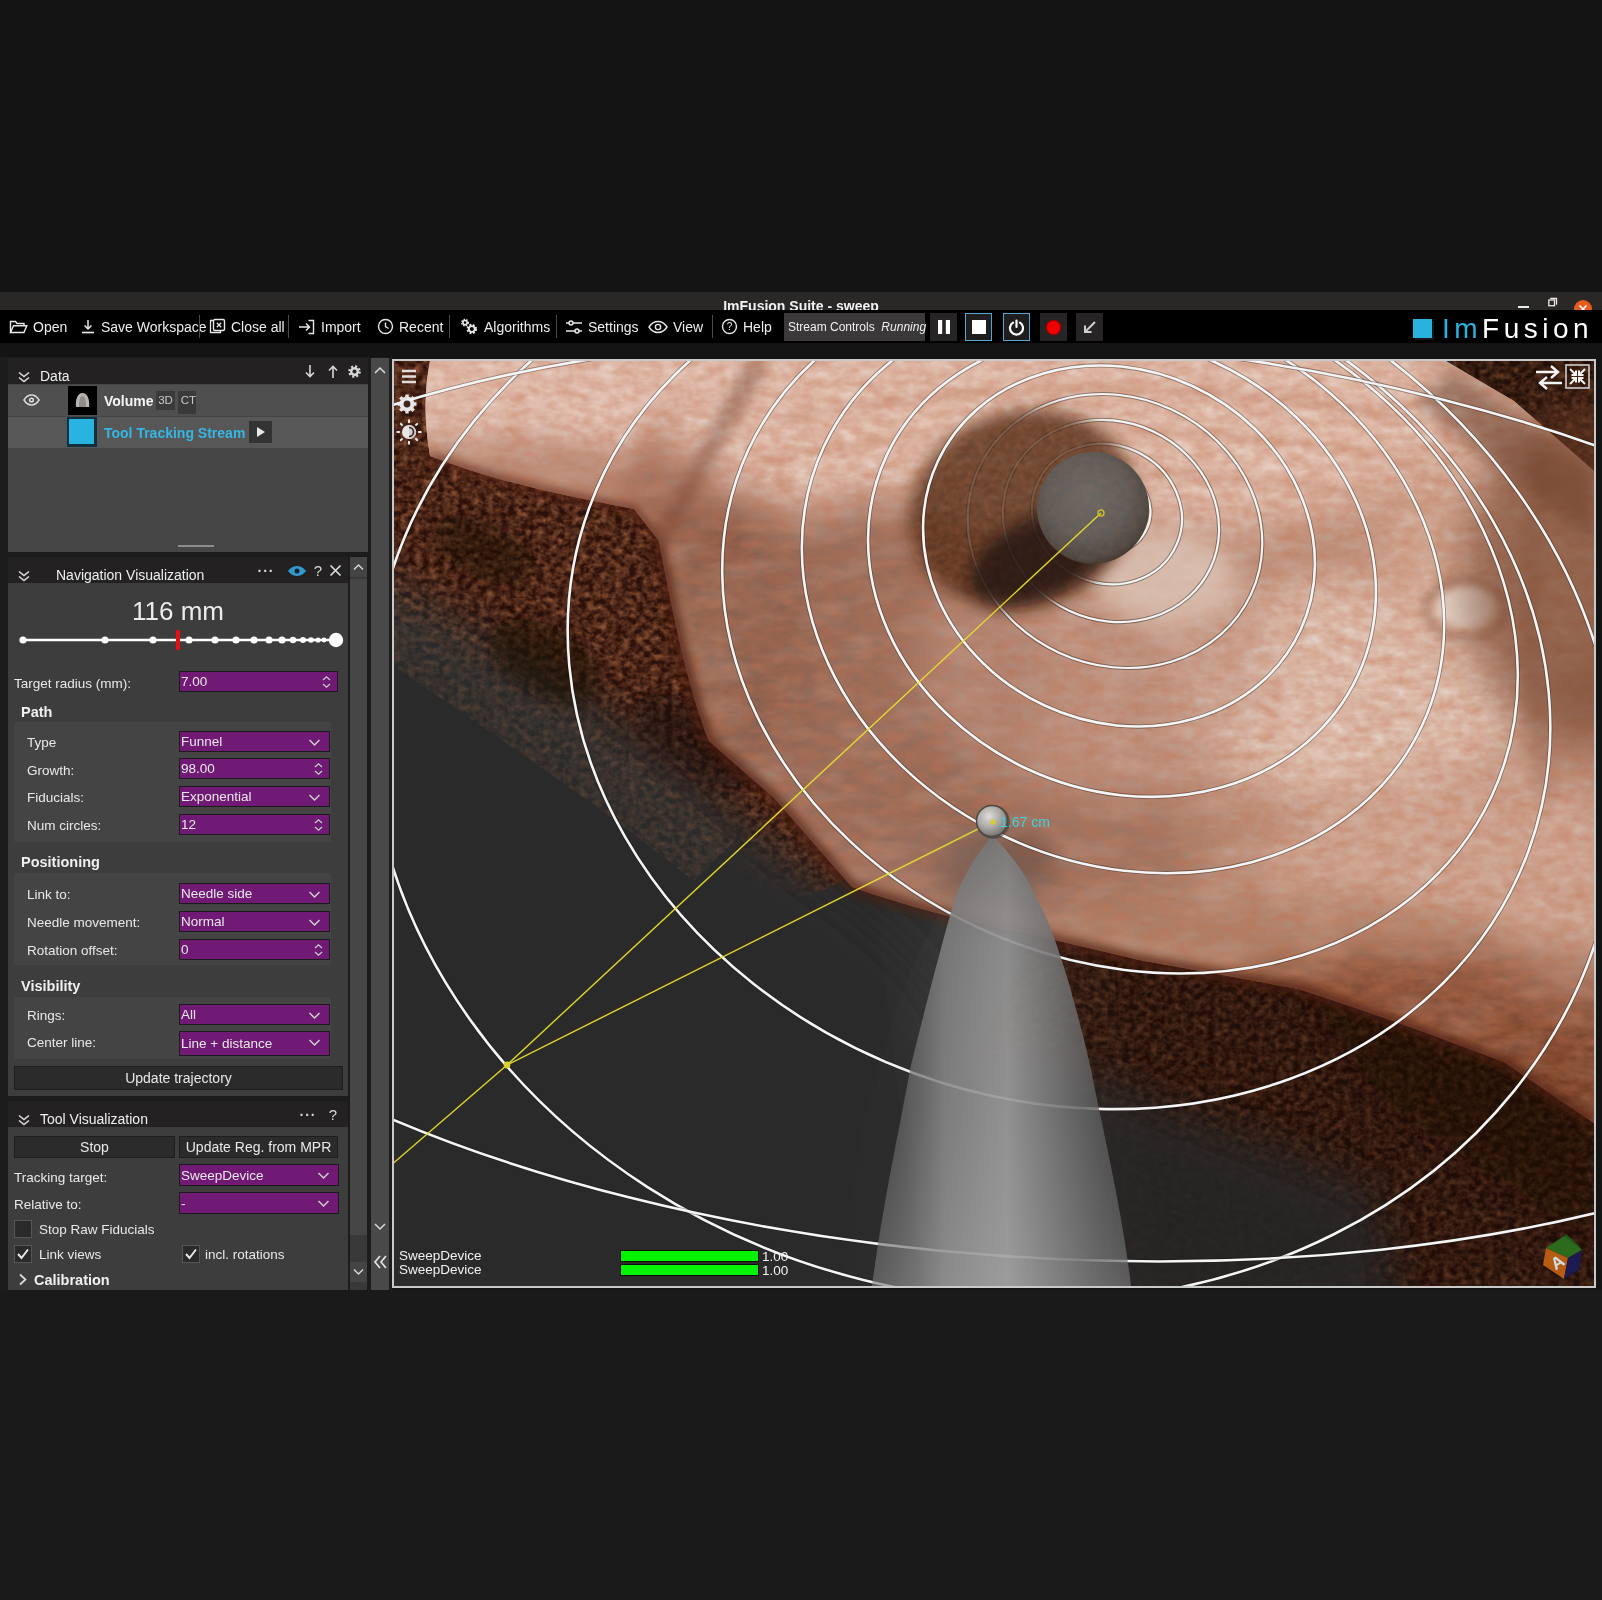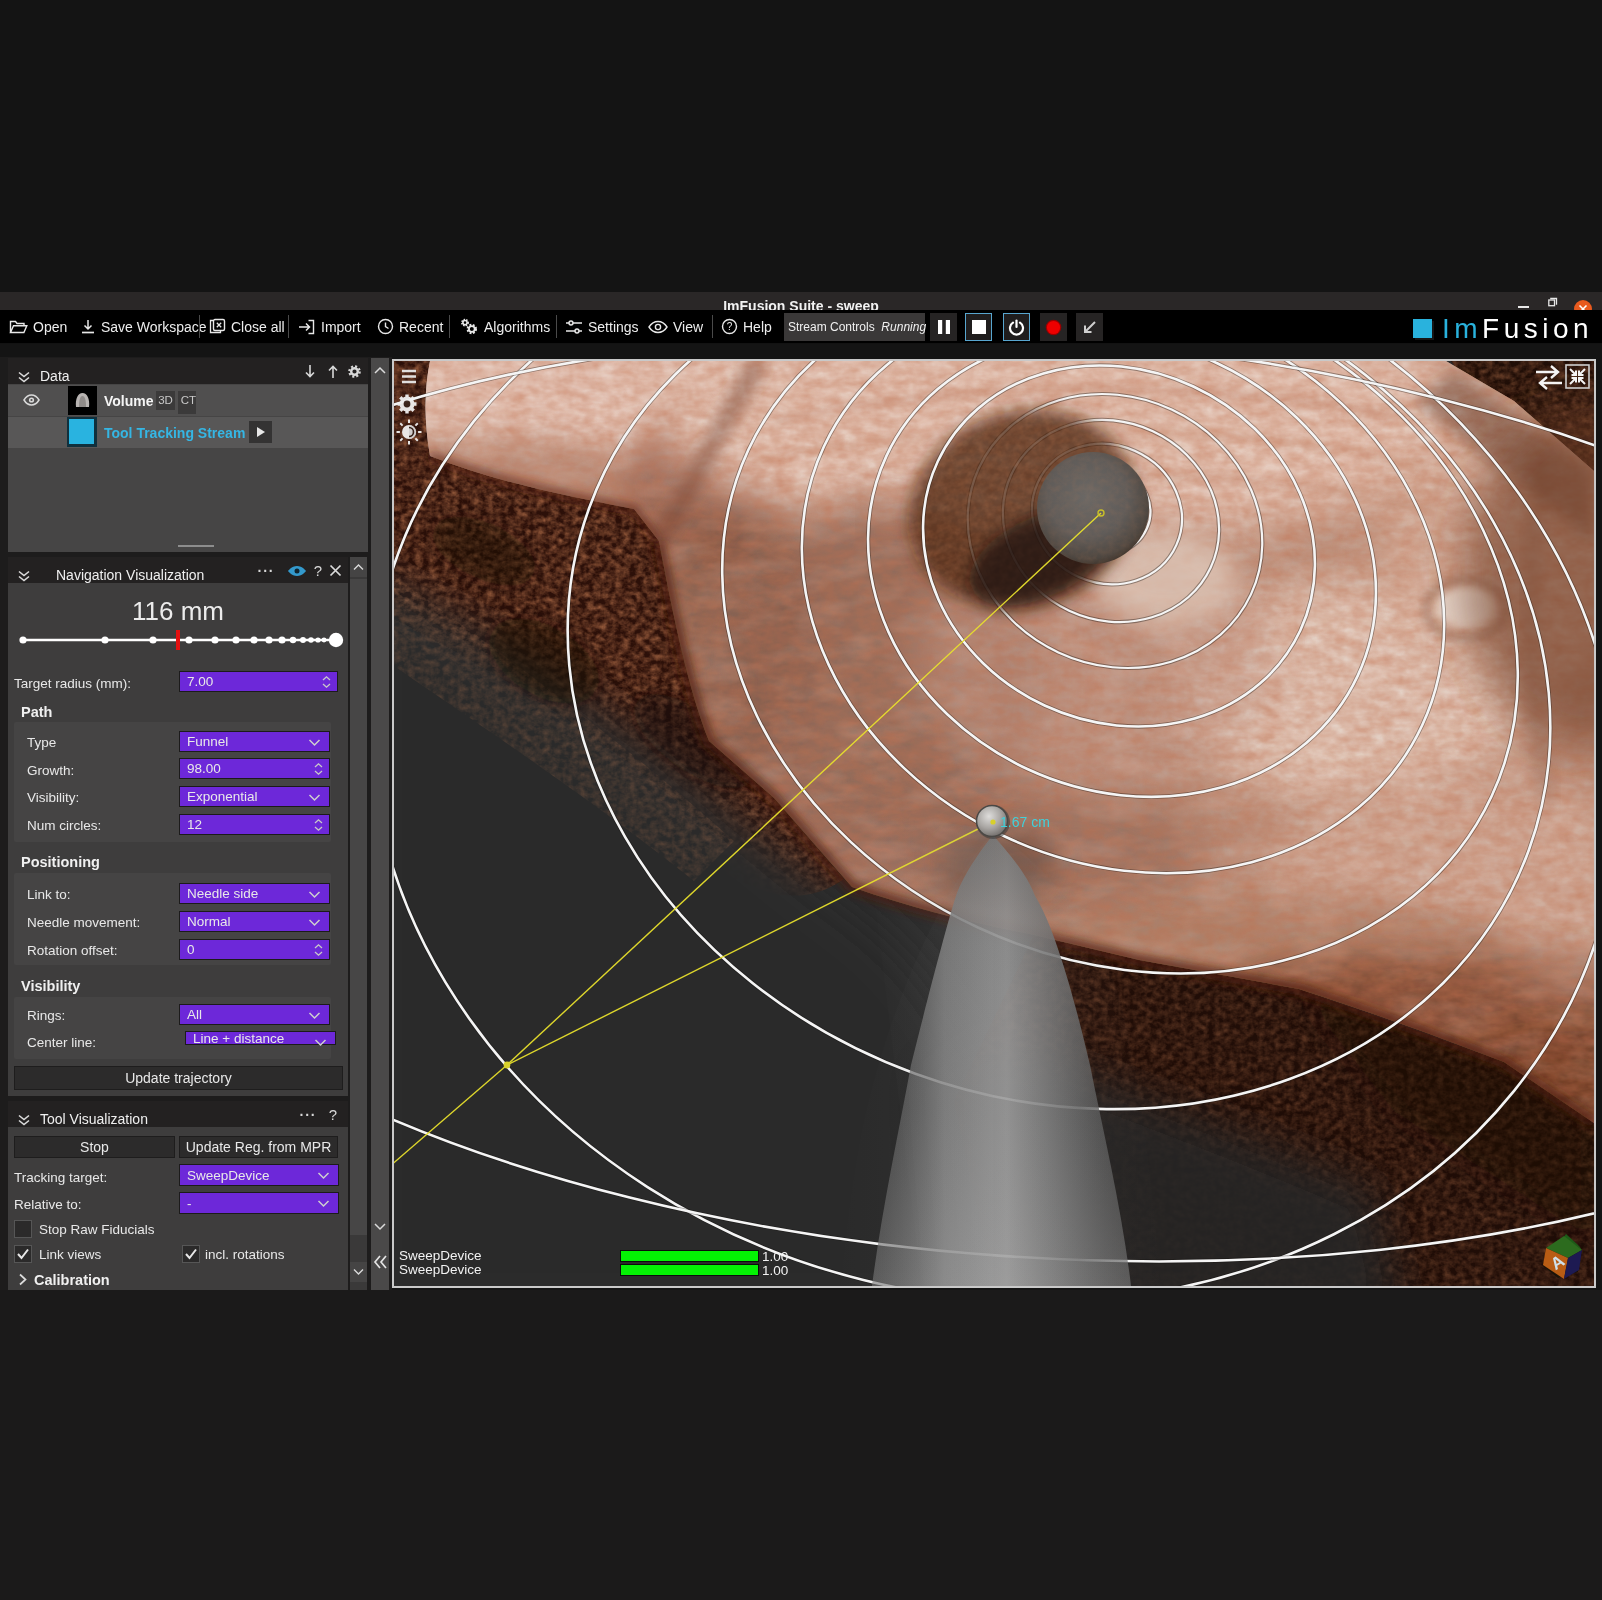--- a/index.html
+++ b/index.html
@@ -15,21 +15,21 @@
 #streambox{position:absolute;left:784px;top:3px;height:28px;width:141px;background:#3a3838;display:flex;align-items:center;color:#f0f0f0;font-size:12px;padding-left:4px;white-space:nowrap}
 .sbtn{position:absolute;top:3px;width:27px;height:28px;background:#262424;display:flex;align-items:center;justify-content:center}
 .sbtn.bord{background:#1f1d1d;border:1px solid #58a6cf}
 
 #dock{position:absolute;left:0;top:357px;width:392px;height:933px;background:#1d1c1c}
 .panel{position:absolute;background:#3e3d3d}
 .phead{position:absolute;left:0;top:0;right:0;height:26px;background:#232121;color:#efefef;font-size:14px;display:flex;align-items:flex-end}
 .phead .cap{font-weight:normal}
 .hic{position:absolute;top:0;height:27px;display:flex;align-items:center;justify-content:center;color:#d8d8d8}
 .grp{position:absolute;background:#454444;border-radius:2px}
-.inp{position:absolute;background:#6d28d9;border:1px solid #1c1b1b;color:#e8e8e8;font-size:13.5px;display:flex;align-items:center;padding-left:7px}
+.inp{position:absolute;background:#701a75;border:1px solid #1c1b1b;color:#e8e8e8;font-size:13.5px;display:flex;align-items:center;padding-left:1px}
 .spin{position:absolute;right:3px;top:1px;bottom:1px;width:16px;display:flex;flex-direction:column;align-items:center;justify-content:center;color:#cbcbcb}
 .ddar{position:absolute;right:8px;top:4px;color:#cfcfcf}
 .btn{position:absolute;background:#2c2b2b;border:1px solid #1e1d1d;color:#e8e8e8;font-size:14px;display:flex;align-items:center;justify-content:center}
 .cb{position:absolute;width:18px;height:18px;background:#2b2a2a;border:1px solid #565656}
 .lbl{position:absolute;color:#e8e8e8;font-size:13.5px}
 .bold{font-weight:bold;font-size:14.5px;color:#f0f0f0}
 
 .scol{position:absolute;background:#464545}
 
 #viewport{position:absolute;left:392px;top:359px;width:1204px;height:929px;border:2px solid #c9c9c9;background:#272727}
@@ -268,21 +268,21 @@
       <svg class="ddar" width="13" height="13" viewBox="0 0 13 13">
           <path d="M1.5 4 6.5 9l5-5" fill="none" stroke="#cfcfcf" stroke-width="1.5"></path>
         </svg></div>
     <div class="lbl" style="left:19px;top:206px">Growth:</div>
     <div class="inp" style="left:171px;top:201px;width:151px;height:21px">98.00
       <div class="spin">
           <svg width="9" height="14" viewBox="0 0 9 14">
             <path d="M1 5 4.5 1.8 8 5M1 9l3.5 3.2L8 9" fill="none" stroke="#c9c9c9" stroke-width="1.3"></path>
           </svg>
         </div></div>
-    <div class="lbl" style="left:19px;top:233px">Visibility:</div>
+    <div class="lbl" style="left:19px;top:233px">Fiducials:</div>
     <div class="inp" style="left:171px;top:229px;width:151px;height:21px">Exponential
       <svg class="ddar" width="13" height="13" viewBox="0 0 13 13">
           <path d="M1.5 4 6.5 9l5-5" fill="none" stroke="#cfcfcf" stroke-width="1.5"></path>
         </svg></div>
     <div class="lbl" style="left:19px;top:261px">Num circles:</div>
     <div class="inp" style="left:171px;top:257px;width:151px;height:21px">12
       <div class="spin">
           <svg width="9" height="14" viewBox="0 0 9 14">
             <path d="M1 5 4.5 1.8 8 5M1 9l3.5 3.2L8 9" fill="none" stroke="#c9c9c9" stroke-width="1.3"></path>
           </svg>
@@ -307,21 +307,21 @@
           </svg>
         </div></div>
     <div class="lbl bold" style="left:13px;top:421px">Visibility</div>
     <div class="grp" style="left:6px;top:440px;width:317px;height:62px"></div>
     <div class="lbl" style="left:19px;top:451px">Rings:</div>
     <div class="inp" style="left:171px;top:447px;width:151px;height:21px">All
       <svg class="ddar" width="13" height="13" viewBox="0 0 13 13">
           <path d="M1.5 4 6.5 9l5-5" fill="none" stroke="#cfcfcf" stroke-width="1.5"></path>
         </svg></div>
     <div class="lbl" style="left:19px;top:478px">Center line:</div>
-    <div class="inp" style="left:177px;top:474px;width:151px;height:14px">Line + distance
+    <div class="inp" style="left:171px;top:474px;width:151px;height:25px">Line + distance
       <svg class="ddar" width="13" height="13" viewBox="0 0 13 13">
           <path d="M1.5 4 6.5 9l5-5" fill="none" stroke="#cfcfcf" stroke-width="1.5"></path>
         </svg></div>
     <div class="btn" style="left:6px;top:509px;width:329px;height:24px">Update trajectory</div>
   </div>
 
   <div class="panel" id="toolpanel" style="left:8px;top:1101px;width:340px;height:189px">
     <div class="phead">
       <svg style="margin-left:9px" width="14" height="13" viewBox="0 0 14 13">
           <path d="M2 1.5 7 5.5l5-4M2 6.5l5 4 5-4" fill="none" stroke="#dcdcdc" stroke-width="1.6"></path>

